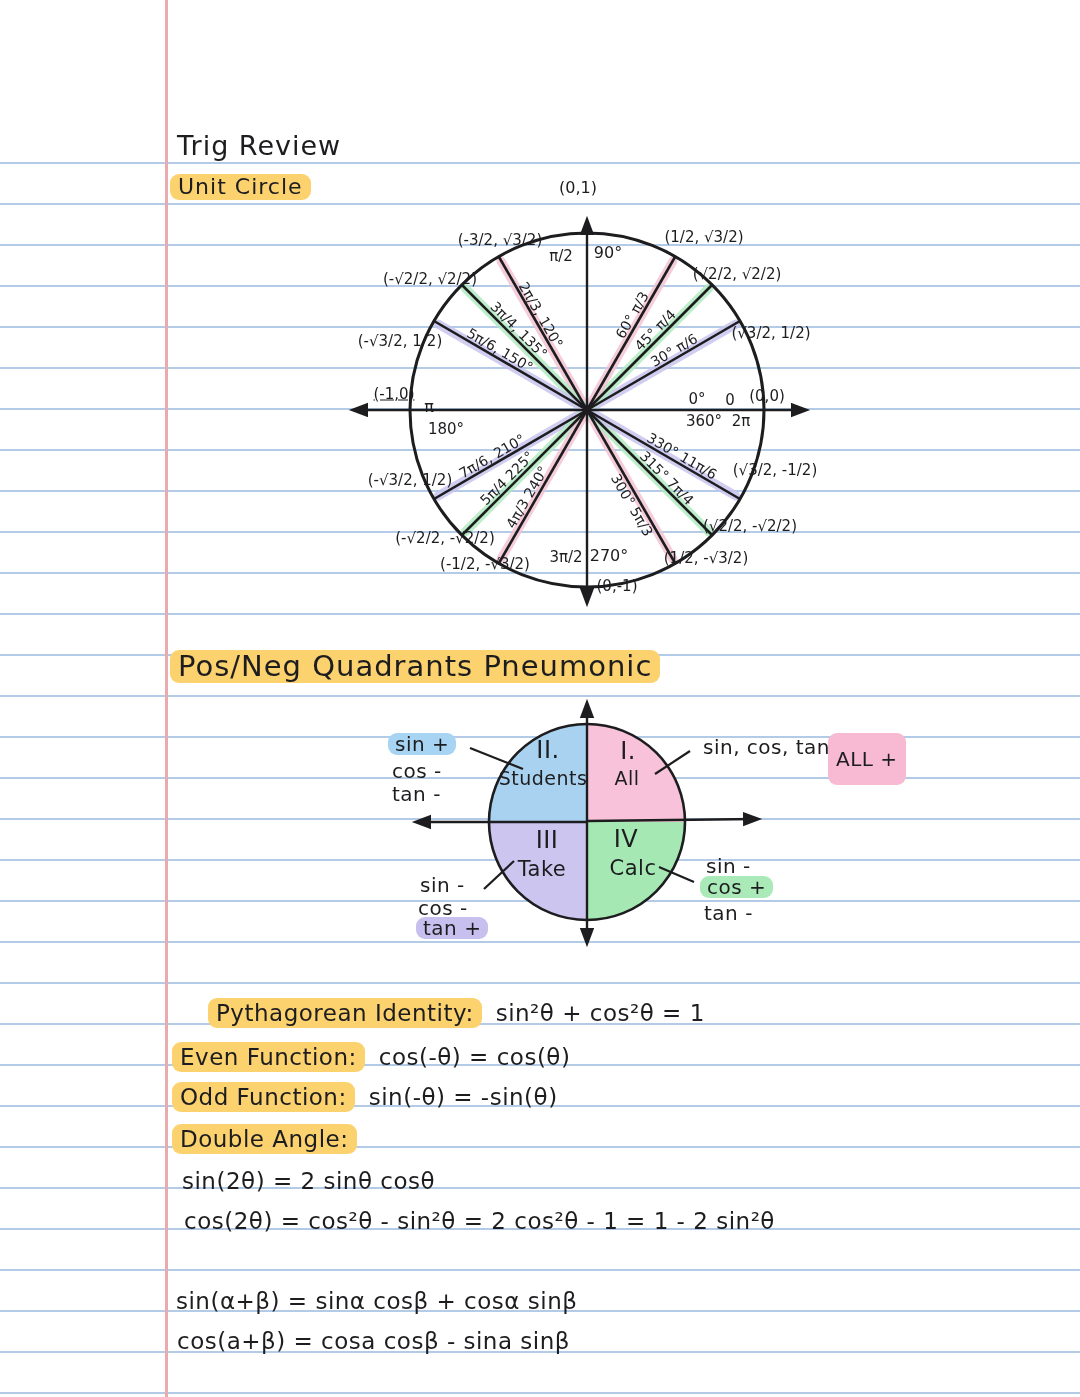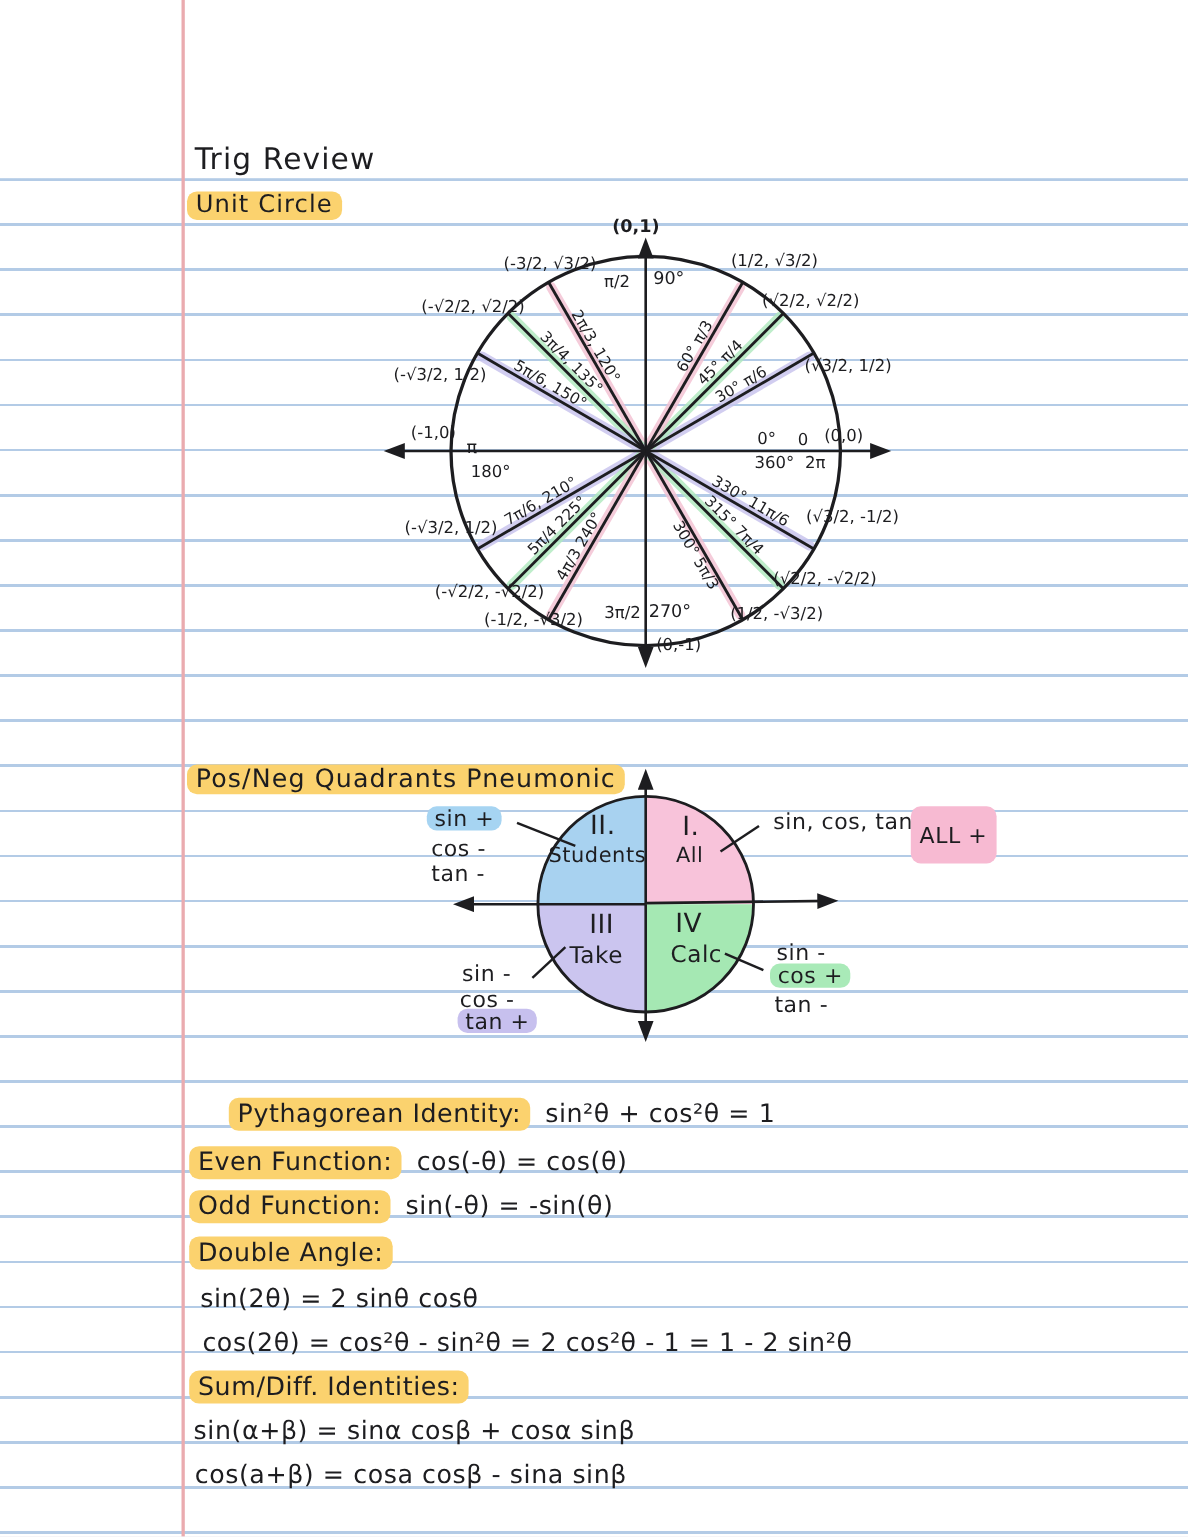--- a/index.html
+++ b/index.html
@@ -48,21 +48,21 @@
 </style>
 </head>
 <body>
 
 <div class="page">
   <div class="ruled"></div>
   <div class="marginline"></div>
 
   <div class="lbl-l title" style="left:177px;top:132px;">Trig Review</div>
   <span class="lbl-l heading hl hl-yellow" style="left:170px;top:174px;">Unit Circle</span>
-  <span class="lbl-l heading hl hl-yellow" style="left:170px;top:695px;font-size:23px;">Pos/Neg Quadrants Pneumonic</span>
+  <span class="lbl-l heading hl hl-yellow" style="left:170px;top:650px;font-size:29px;">Pos/Neg Quadrants Pneumonic</span>
 
   <svg style="left:340px;top:195px;" width="480" height="420" viewBox="0 0 480 420">
     <defs>
       <marker id="ah" markerWidth="9" markerHeight="8" refX="5" refY="3" orient="auto">
         <path class="ah" d="M0,0 L8,3 L0,6 Z"></path>
       </marker>
     </defs>
 
     <g>
       <line class="hlt hlt-purple" x1="247" y1="215" x2="396" y2="129"></line>
@@ -96,24 +96,24 @@
     <circle class="circleO" cx="247" cy="215" r="177"></circle>
 
     <g>
       <line class="axis" x1="247" y1="215" x2="247" y2="28" marker-end="url(#ah)"></line>
       <line class="axis" x1="247" y1="215" x2="247" y2="405" marker-end="url(#ah)"></line>
       <line class="axis" x1="247" y1="215" x2="16" y2="215" marker-end="url(#ah)"></line>
       <line class="axis" x1="247" y1="215" x2="463" y2="215" marker-end="url(#ah)"></line>
     </g>
   </svg>
 
-  <span class="lbl ucaxis" style="left:578px;top:206px;font-size:16px;font-weight:bold;">(0,1)</span>
+  <span class="lbl ucaxis" style="left:578px;top:188px;font-size:16px;">(0,1)</span>
   <span class="lbl ucaxis" style="left:561px;top:256px;">π/2</span>
   <span class="lbl ucaxis" style="left:608px;top:253px;font-size:16px;">90°</span>
-  <span class="lbl ucaxis" style="left:394px;top:394px;">(-1,0)</span>
+  <span class="lbl ucaxis" style="left:394px;top:394px;text-decoration:underline;">(-1,0)</span>
   <span class="lbl ucaxis" style="left:429px;top:407px;font-size:16px;">π</span>
   <span class="lbl ucaxis" style="left:446px;top:429px;">180°</span>
   <span class="lbl ucaxis" style="left:697px;top:399px;">0°</span>
   <span class="lbl ucaxis" style="left:730px;top:400px;">0</span>
   <span class="lbl ucaxis" style="left:704px;top:421px;">360°</span>
   <span class="lbl ucaxis" style="left:741px;top:421px;">2π</span>
   <span class="lbl ucaxis" style="left:767px;top:396px;">(0,0)</span>
   <span class="lbl ucaxis" style="left:566px;top:557px;">3π/2</span>
   <span class="lbl ucaxis" style="left:609px;top:556px;font-size:16px;">270°</span>
   <span class="lbl ucaxis" style="left:617px;top:586px;">(0,-1)</span>
@@ -201,22 +201,19 @@
   </div>
   <div class="idrow" style="left:172px;top:1126px;">
     <span class="hl hl-yellow">Double Angle:</span>
   </div>
   <div class="idrow" style="left:182px;top:1168px;">
     <span>sin(2θ) = 2 sinθ cosθ</span>
   </div>
   <div class="idrow" style="left:184px;top:1208px;">
     <span>cos(2θ) = cos²θ - sin²θ = 2 cos²θ - 1 = 1 - 2 sin²θ</span>
   </div>
-  <div class="idrow" style="left:172px;top:1248px;">
-    <span class="hl hl-yellow">Sum/Diff. Identities:</span>
-  </div>
   <div class="idrow" style="left:176px;top:1288px;">
     <span>sin(α+β) = sinα cosβ + cosα sinβ</span>
   </div>
   <div class="idrow" style="left:177px;top:1328px;">
     <span>cos(a+β) = cosa cosβ - sina sinβ</span>
   </div>
 </div>
 
 </body></html>

